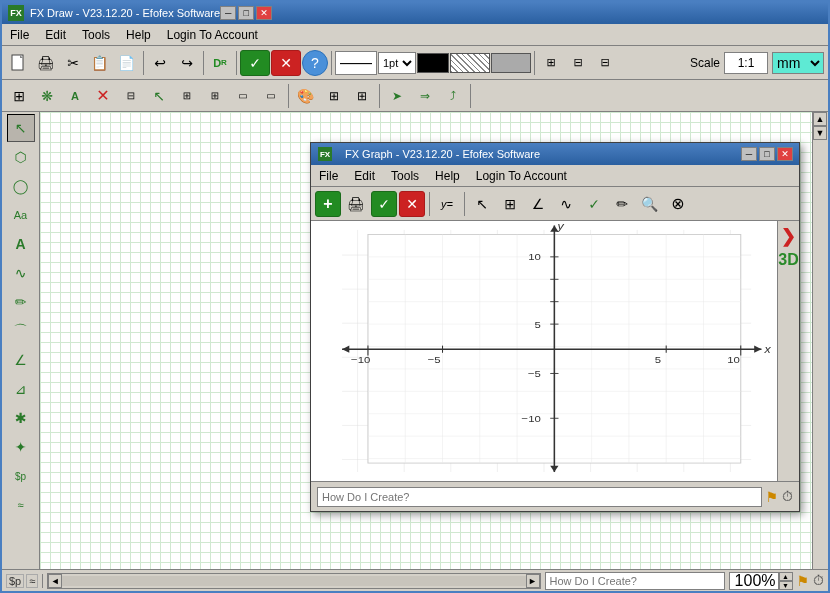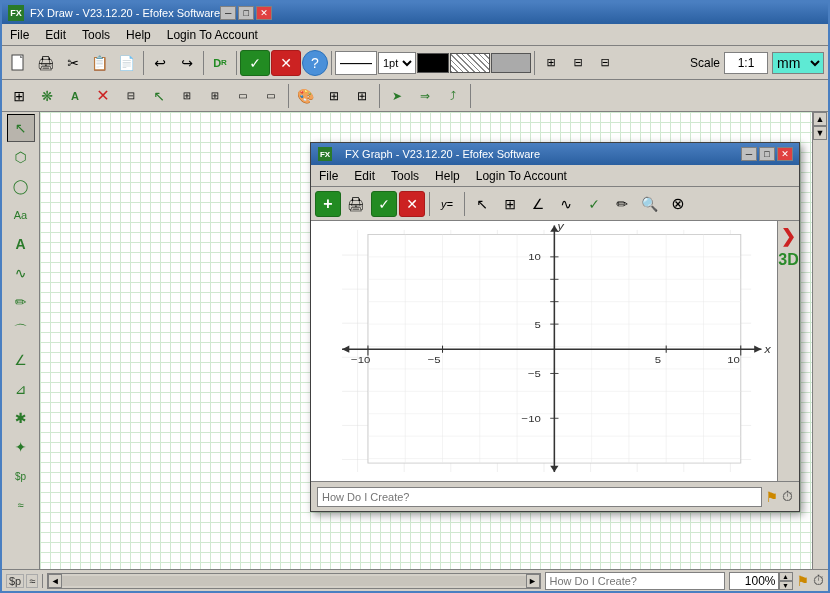--- a/index.html
+++ b/index.html
@@ -168,21 +168,21 @@
       gap: 4px;
     }
     .bottom-input {
       flex: 1; max-width: 180px;
       height: 18px; border: 1px solid #808080;
       background: white; font-size: 11px; padding: 0 4px;
     }
     .pct-input {
       width: 50px; height: 18px;
       border: 1px solid #808080; background: white;
-      font-size: 12px; text-align: right; padding: 0 2px;
+      font-size: 16px; text-align: right; padding: 0 2px;
     }
     .pct-spin {
       display: flex; flex-direction: column;
     }
     .pct-spin-btn {
       width: 14px; height: 9px;
       background: #d4d0c8; border: 1px solid #808080;
       font-size: 7px; display: flex; align-items: center; justify-content: center;
       cursor: pointer; line-height: 1;
     }

